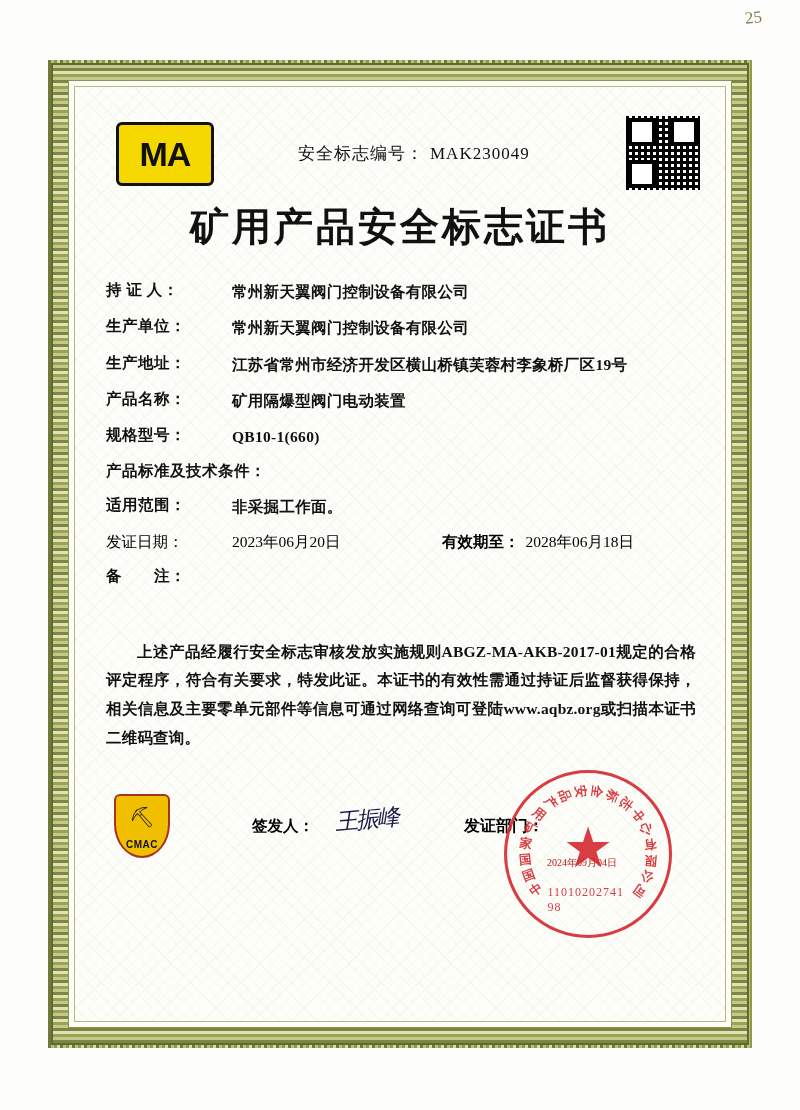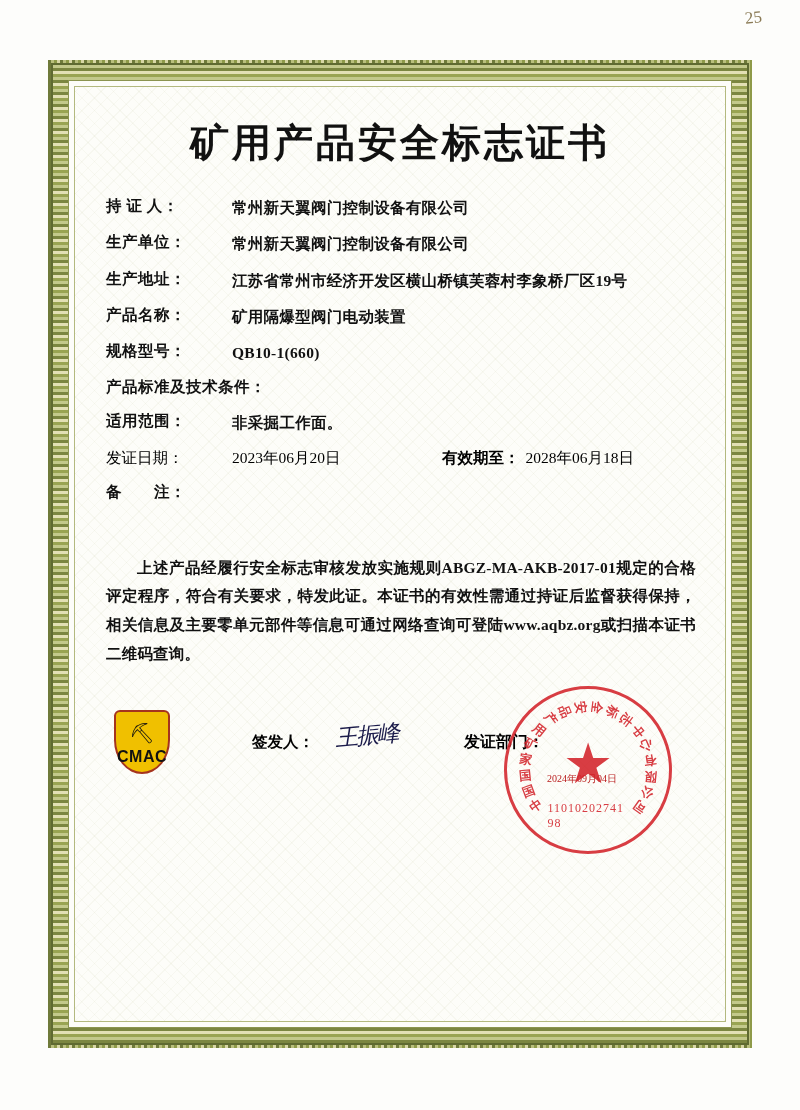--- a/index.html
+++ b/index.html
@@ -170,21 +170,21 @@
     background: #fff;
   }
 
   
   .title {
     text-align: center;
     font-size: 39px;
     font-weight: bold;
     letter-spacing: 3px;
     color: #111;
-    margin-top: 16px;
+    margin-top: 4px;
     margin-bottom: 26px;
     font-family: Liberation Sans, sans-serif;
   }
 
   
   .fields {
     padding-left: 14px;
     padding-right: 6px;
   }
   .row {
@@ -276,21 +276,21 @@
     transform: translateX(-50%);
     width: 30px;
     height: 22px;
     color: #111;
     font-size: 20px;
     line-height: 22px;
     text-align: center;
   }
   .cmac-badge .cmac-text {
     font-family: "Liberation Sans", sans-serif;
-    font-size: 16px;
+    font-size: 10px;
     font-weight: bold;
     color: #111;
     letter-spacing: 0.5px;
   }
 
   .sign-line {
     position: absolute;
     left: 160px;
     top: 36px;
     font-size: 15.5px;
@@ -376,20 +376,31 @@
 
   <div class="border-outer">
     <div class="border-mid"></div>
     <div class="border-inner-fill"></div>
     <div class="border-hair"></div>
     <div class="guilloche"></div>
   </div>
 
   <div class="content">
 
+    <div class="header">
+      <div class="ma-logo">
+        <span>MA</span>
+      </div>
+      <div class="cert-no">
+        <span class="label">安全标志编号：</span><span class="value">MAK230049</span>
+      </div>
+      <div class="qr">
+          <span class="qr-bl"></span>
+        </div>
+    </div>
 
     <div class="title">矿用产品安全标志证书</div>
 
     <div class="fields">
 
       <div class="row">
         <div class="lbl">持 证 人：</div>
         <div class="val">常州新天翼阀门控制设备有限公司</div>
       </div>
 

